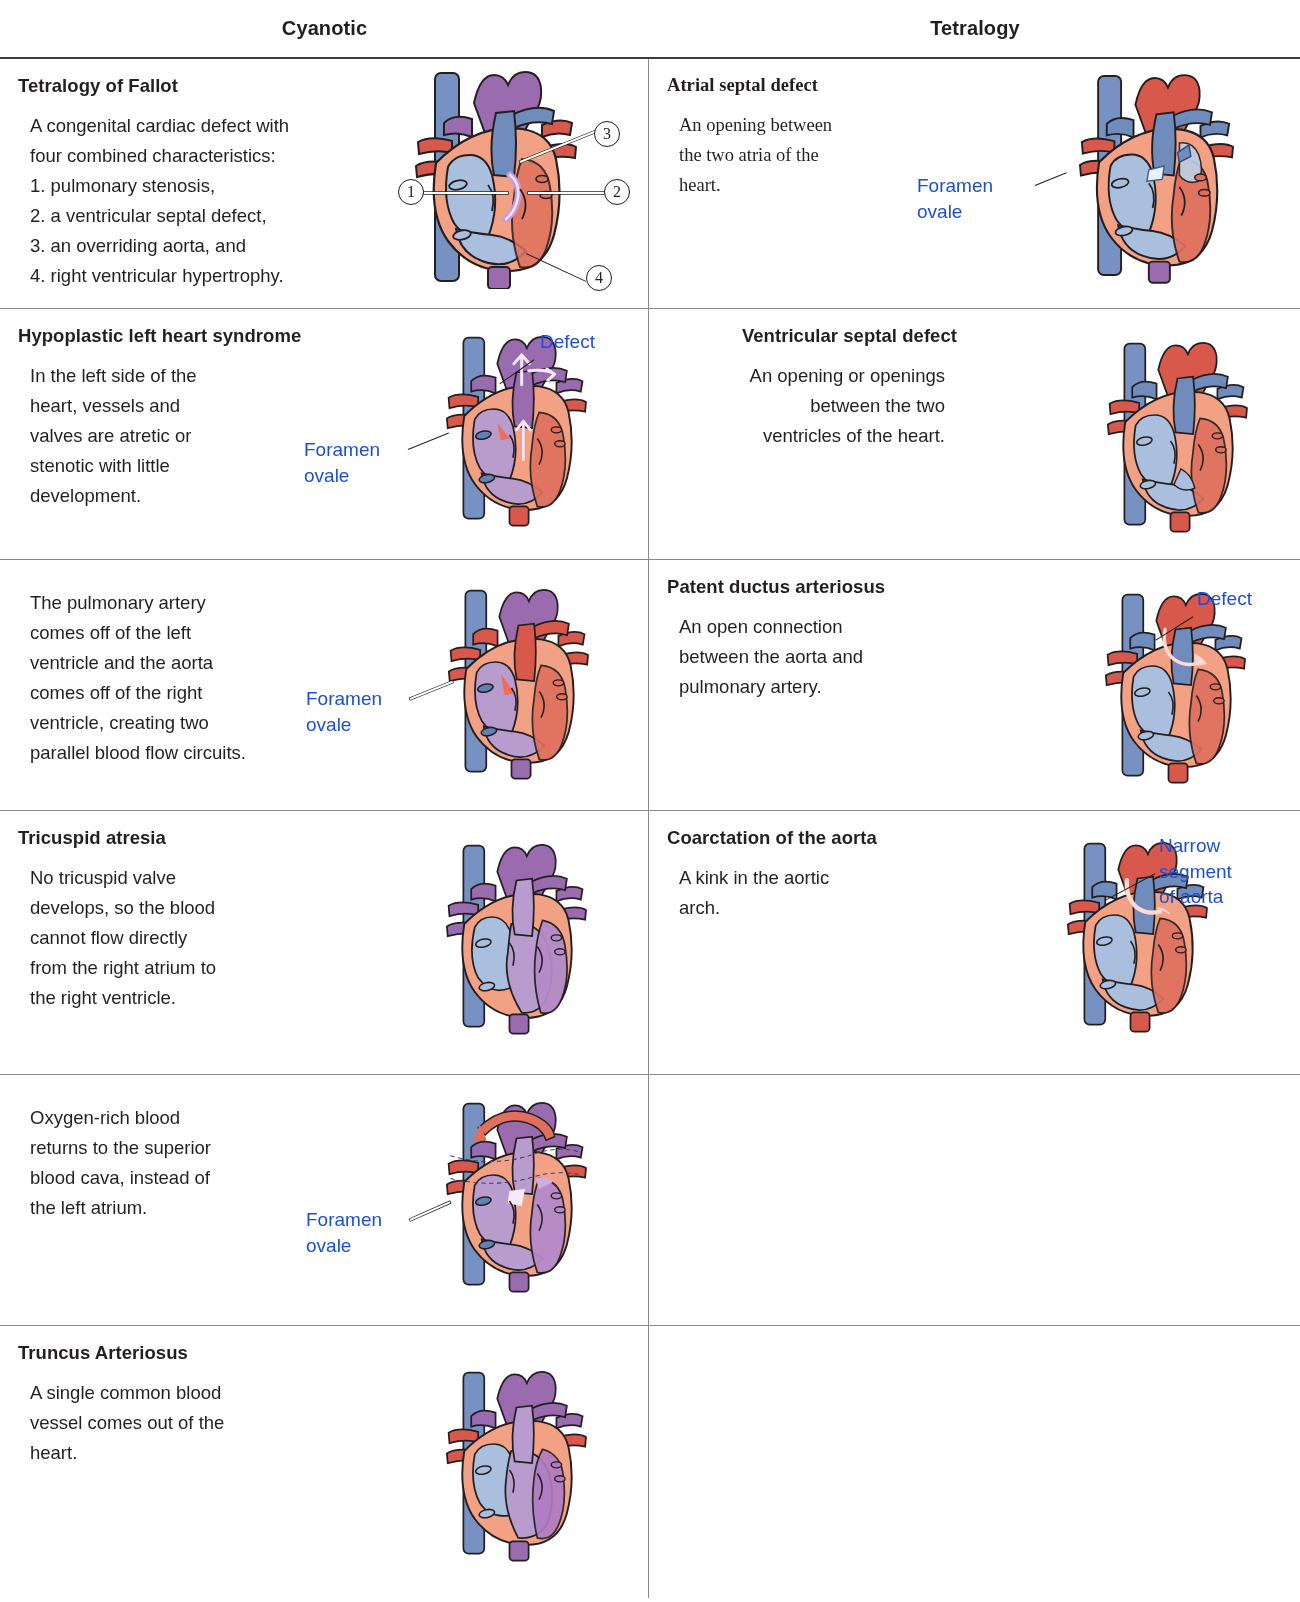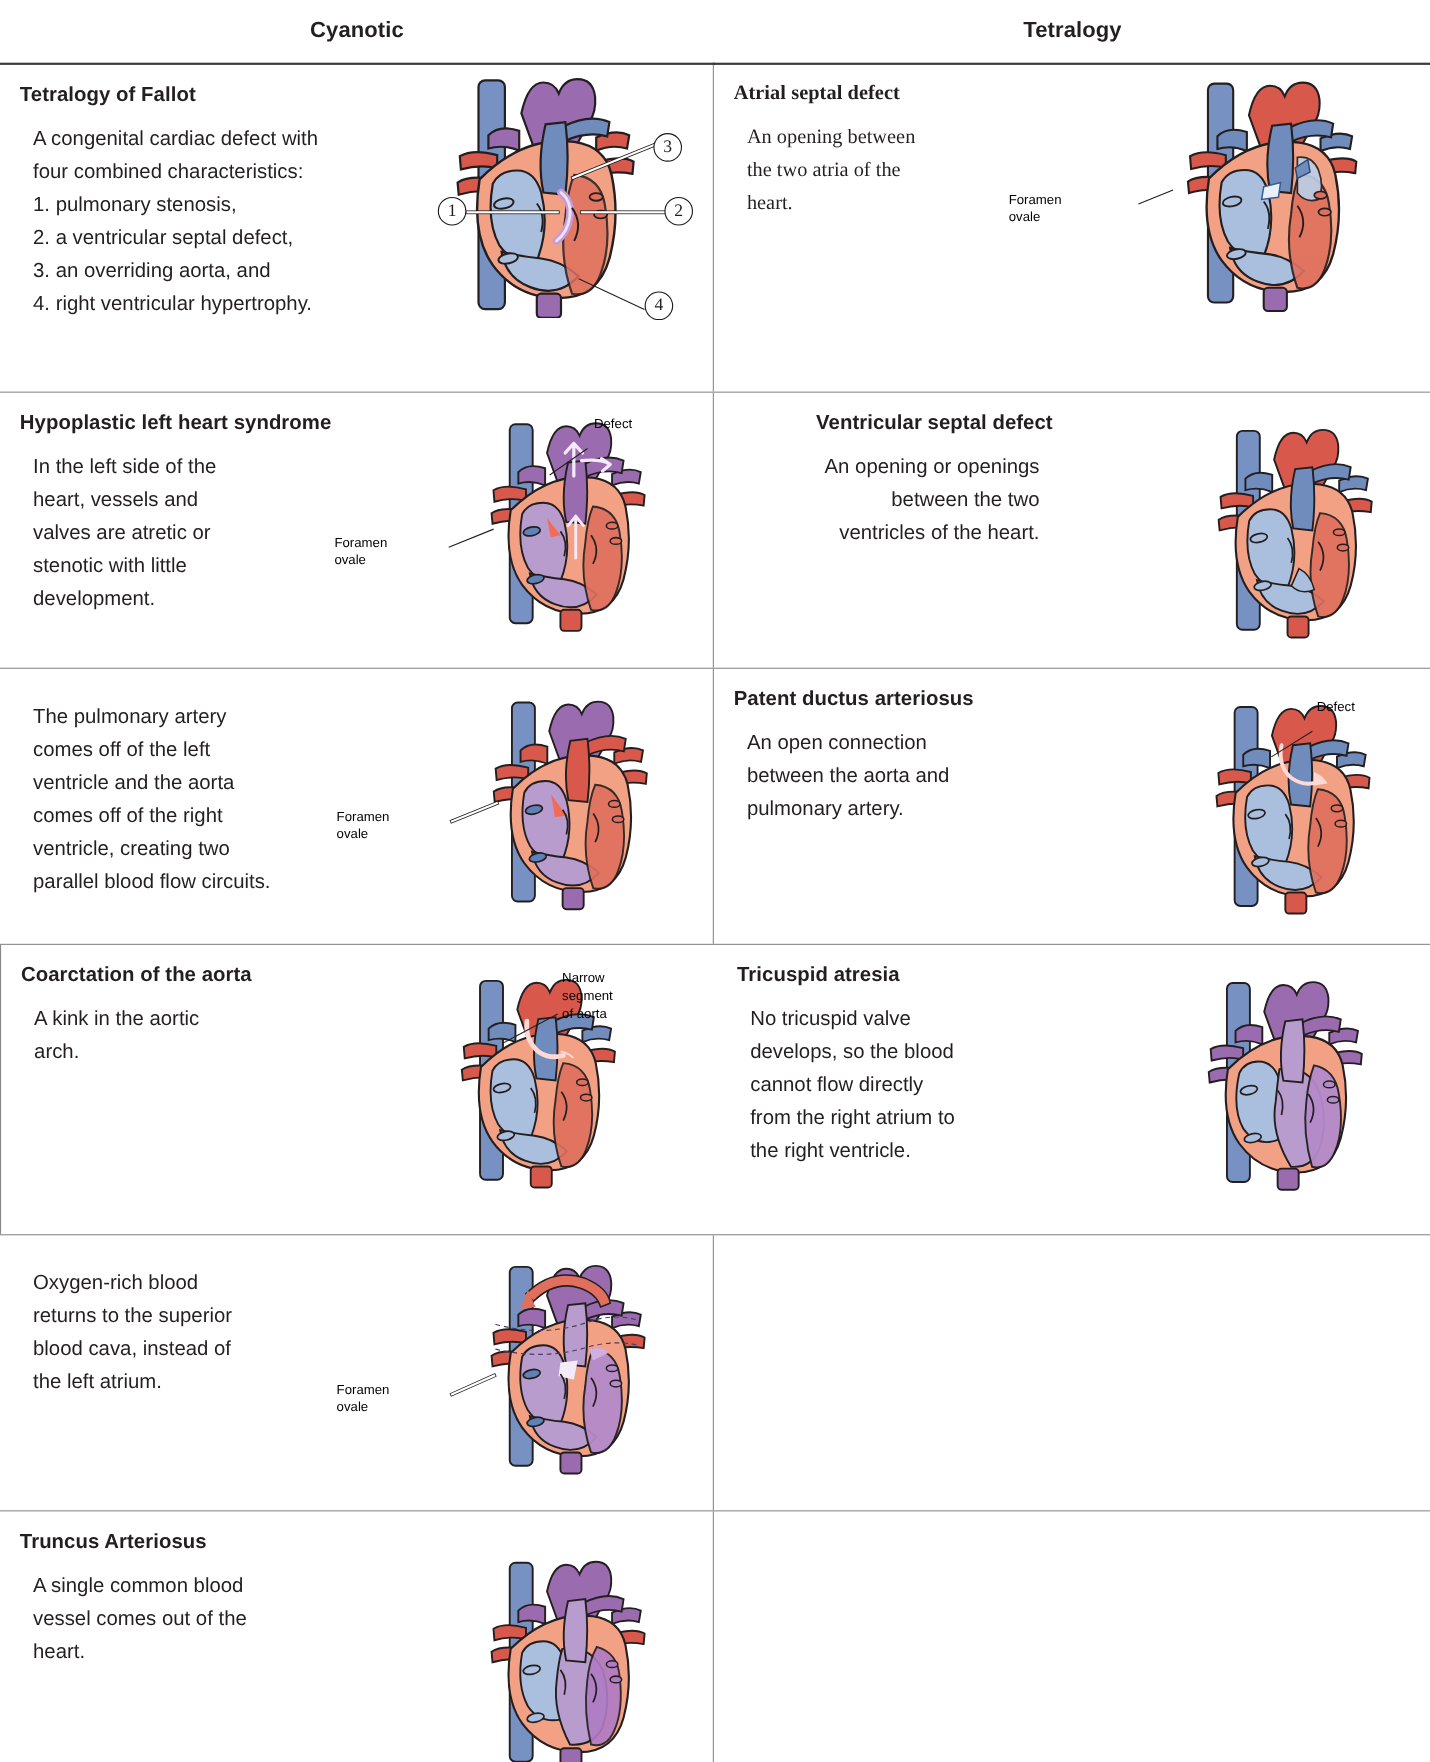--- a/index.html
+++ b/index.html
@@ -61,23 +61,23 @@
     white-space: pre-line;
   }
 
   
   .heart { position: relative; }
   .heart svg { display: block; }
 
   
   .callout {
     position: absolute;
-    font-size: 12px;
+    font-size: 19px;
     line-height: 1.35;
-    color: #000000;
+    color: #1d4ed8;
     white-space: pre-line;
   }
   .lead {
     position: absolute;
     background: #231f20;
     height: 1.3px;
     transform-origin: 0 50%;
   }
   .numbubble {
     position: absolute;
@@ -104,21 +104,21 @@
 <div class="table-wrap">
 
   <div class="thead">
     <div class="th">Cyanotic</div>
     <div class="th">Tetralogy</div>
   </div>
   <div class="hrule-top">
     <div class="vtick"></div>
   </div>
 
-  <div class="row" style="height:298px">
+  <div class="row" style="height:250px">
     <div class="cell left">
       <div class="textcol">
         <h3 class="cell-title">Tetralogy of Fallot</h3>
         <p class="cell-desc">A congenital cardiac defect with
 four combined characteristics:
 1. pulmonary stenosis,
 2. a ventricular septal defect,
 3. an overriding aorta, and
 4. right ventricular hypertrophy.</p>
       </div>
@@ -375,59 +375,20 @@
             <path d="M128 122 q10 14 2 30" fill="none" stroke="#231f20" stroke-width="1.8"></path>
           </svg>
         </div>
         <div class="lead" style="left:236px;top:40px;width:44px;transform:rotate(148deg);"></div>
         <div class="callout" style="left:240px;top:10px;">Defect</div>
       </div>
     </div>
   </div>
 
   <div class="row" style="height:264px">
-    <div class="cell right">
-      <div class="textcol" style="flex:0 0 270px;">
-        <h3 class="cell-title">Coarctation of the aorta</h3>
-        <p class="cell-desc">A kink in the aortic
-arch.</p>
-      </div>
-      <div class="figcol" style="width:340px;">
-        <div class="heart" style="position:absolute;left:110px;top:8px;">
-          <svg width="200" height="200" viewBox="0 0 230 222">
-            <rect x="43" y="6" width="24" height="208" rx="6" fill="#7792c2" stroke="#231f20" stroke-width="2"></rect>
-            <path d="M82 36 q6 -28 20 -28 q10 0 14 10 q5 -13 17 -13 q14 0 16 16 q1 14 -5 22 l-12 22 l-38 4 z" fill="#d8594c" stroke="#231f20" stroke-width="2"></path>
-            <path d="M80 52 q-18 -6 -28 4 l0 12 q14 -4 28 2 z" fill="#6f8cbc" stroke="#231f20" stroke-width="2"></path>
-            <path d="M150 58 q18 -8 30 -2 l-2 12 q-14 -4 -28 2 z" fill="#6f8cbc" stroke="#231f20" stroke-width="2"></path>
-            <path d="M152 80 q22 -6 32 0 l-1 11 q-16 -3 -31 1 z" fill="#d8594c" stroke="#231f20" stroke-width="2"></path>
-            <path d="M60 74 q-22 -6 -34 1 l1 12 q18 -5 33 -1 z" fill="#d8594c" stroke="#231f20" stroke-width="2"></path>
-            <path d="M58 96 q-24 -4 -34 3 l1 11 q18 -5 33 -2 z" fill="#d8594c" stroke="#231f20" stroke-width="2"></path>
-            <path d="M120 48 q24 -12 42 -4 l-2 13 q-18 -5 -38 4 z" fill="#6f8cbc" stroke="#231f20" stroke-width="2"></path>
-            <path d="M44 96 q-8 50 12 78 q22 30 60 30 q36 0 46 -36 q10 -38 2 -76 q-6 -26 -34 -30 q-46 -6 -86 34 z" fill="#f2a184" stroke="#231f20" stroke-width="2.2"></path>
-            <path d="M56 100 q-6 34 6 56 q12 18 34 14 q12 -30 4 -62 q-6 -20 -22 -20 q-16 0 -22 12 z" fill="#a9bfdd" stroke="#231f20" stroke-width="2"></path>
-            <path d="M64 162 q4 24 26 32 q26 10 44 -10 q-16 -14 -34 -16 q-20 -2 -36 -6 z" fill="#a9bfdd" stroke="#231f20" stroke-width="2"></path>
-            <path d="M130 92 q24 2 28 28 q6 36 -4 62 q-8 22 -26 18 q-12 -34 -6 -70 q2 -24 8 -38 z" fill="#e0705d" stroke="#231f20" stroke-width="2" opacity=".9"></path>
-            <path d="M104 46 q-8 34 -2 62 l20 2 q4 -34 0 -66 z" fill="#6f8cbc" stroke="#231f20" stroke-width="2"></path>
-            <path d="M92 48 q-2 20 12 32 q12 8 26 4" fill="none" stroke="#ffd9d4" stroke-width="5" stroke-linecap="round"></path>
-            <path d="M128 80 q8 2 12 6" fill="none" stroke="#ffd9d4" stroke-width="2" stroke-linecap="round"></path>
-            <ellipse cx="66" cy="118" rx="9" ry="4.5" fill="#a9bfdd" stroke="#231f20" stroke-width="1.8" transform="rotate(-12 66 118)"></ellipse>
-            <ellipse cx="70" cy="168" rx="9" ry="4.5" fill="#a9bfdd" stroke="#231f20" stroke-width="1.8" transform="rotate(-12 70 168)"></ellipse>
-            <ellipse cx="150" cy="112" rx="6" ry="3.5" fill="#e0705d" stroke="#231f20" stroke-width="1.6"></ellipse>
-            <ellipse cx="154" cy="128" rx="6" ry="3.5" fill="#e0705d" stroke="#231f20" stroke-width="1.6"></ellipse>
-            <rect x="96" y="200" width="22" height="22" rx="4" fill="#d8594c" stroke="#231f20" stroke-width="2"></rect>
-            <path d="M96 118 q8 10 4 26" fill="none" stroke="#231f20" stroke-width="1.8"></path>
-            <path d="M128 122 q10 14 2 30" fill="none" stroke="#231f20" stroke-width="1.8"></path>
-          </svg>
-        </div>
-        <div class="lead" style="left:218px;top:46px;width:56px;transform:rotate(152deg);"></div>
-        <div class="callout" style="left:222px;top:6px;">Narrow
-segment
-of aorta</div>
-      </div>
-    </div>
     <div class="cell left">
       <div class="textcol" style="flex:0 0 300px;">
         <h3 class="cell-title">Tricuspid atresia</h3>
         <p class="cell-desc">No tricuspid valve
 develops, so the blood
 cannot flow directly
 from the right atrium to
 the right ventricle.</p>
       </div>
       <div class="figcol" style="width:316px;">
@@ -448,20 +409,59 @@
             <path d="M104 46 q-8 34 -2 62 l20 2 q4 -34 0 -66 z" fill="#b79ccd" stroke="#231f20" stroke-width="2"></path>
             <ellipse cx="66" cy="118" rx="9" ry="4.5" fill="#a9bfdd" stroke="#231f20" stroke-width="1.8" transform="rotate(-12 66 118)"></ellipse>
             <ellipse cx="70" cy="168" rx="9" ry="4.5" fill="#a9bfdd" stroke="#231f20" stroke-width="1.8" transform="rotate(-12 70 168)"></ellipse>
             <ellipse cx="150" cy="112" rx="6" ry="3.5" fill="#b48ac9" stroke="#231f20" stroke-width="1.6"></ellipse>
             <ellipse cx="154" cy="128" rx="6" ry="3.5" fill="#b48ac9" stroke="#231f20" stroke-width="1.6"></ellipse>
             <rect x="96" y="200" width="22" height="22" rx="4" fill="#9b6bb0" stroke="#231f20" stroke-width="2"></rect>
             <path d="M96 118 q8 10 4 26" fill="none" stroke="#231f20" stroke-width="1.8"></path>
             <path d="M128 122 q10 14 2 30" fill="none" stroke="#231f20" stroke-width="1.8"></path>
           </svg>
         </div>
+      </div>
+    </div>
+    <div class="cell right">
+      <div class="textcol" style="flex:0 0 270px;">
+        <h3 class="cell-title">Coarctation of the aorta</h3>
+        <p class="cell-desc">A kink in the aortic
+arch.</p>
+      </div>
+      <div class="figcol" style="width:340px;">
+        <div class="heart" style="position:absolute;left:110px;top:8px;">
+          <svg width="200" height="200" viewBox="0 0 230 222">
+            <rect x="43" y="6" width="24" height="208" rx="6" fill="#7792c2" stroke="#231f20" stroke-width="2"></rect>
+            <path d="M82 36 q6 -28 20 -28 q10 0 14 10 q5 -13 17 -13 q14 0 16 16 q1 14 -5 22 l-12 22 l-38 4 z" fill="#d8594c" stroke="#231f20" stroke-width="2"></path>
+            <path d="M80 52 q-18 -6 -28 4 l0 12 q14 -4 28 2 z" fill="#6f8cbc" stroke="#231f20" stroke-width="2"></path>
+            <path d="M150 58 q18 -8 30 -2 l-2 12 q-14 -4 -28 2 z" fill="#6f8cbc" stroke="#231f20" stroke-width="2"></path>
+            <path d="M152 80 q22 -6 32 0 l-1 11 q-16 -3 -31 1 z" fill="#d8594c" stroke="#231f20" stroke-width="2"></path>
+            <path d="M60 74 q-22 -6 -34 1 l1 12 q18 -5 33 -1 z" fill="#d8594c" stroke="#231f20" stroke-width="2"></path>
+            <path d="M58 96 q-24 -4 -34 3 l1 11 q18 -5 33 -2 z" fill="#d8594c" stroke="#231f20" stroke-width="2"></path>
+            <path d="M120 48 q24 -12 42 -4 l-2 13 q-18 -5 -38 4 z" fill="#6f8cbc" stroke="#231f20" stroke-width="2"></path>
+            <path d="M44 96 q-8 50 12 78 q22 30 60 30 q36 0 46 -36 q10 -38 2 -76 q-6 -26 -34 -30 q-46 -6 -86 34 z" fill="#f2a184" stroke="#231f20" stroke-width="2.2"></path>
+            <path d="M56 100 q-6 34 6 56 q12 18 34 14 q12 -30 4 -62 q-6 -20 -22 -20 q-16 0 -22 12 z" fill="#a9bfdd" stroke="#231f20" stroke-width="2"></path>
+            <path d="M64 162 q4 24 26 32 q26 10 44 -10 q-16 -14 -34 -16 q-20 -2 -36 -6 z" fill="#a9bfdd" stroke="#231f20" stroke-width="2"></path>
+            <path d="M130 92 q24 2 28 28 q6 36 -4 62 q-8 22 -26 18 q-12 -34 -6 -70 q2 -24 8 -38 z" fill="#e0705d" stroke="#231f20" stroke-width="2" opacity=".9"></path>
+            <path d="M104 46 q-8 34 -2 62 l20 2 q4 -34 0 -66 z" fill="#6f8cbc" stroke="#231f20" stroke-width="2"></path>
+            <path d="M92 48 q-2 20 12 32 q12 8 26 4" fill="none" stroke="#ffd9d4" stroke-width="5" stroke-linecap="round"></path>
+            <path d="M128 80 q8 2 12 6" fill="none" stroke="#ffd9d4" stroke-width="2" stroke-linecap="round"></path>
+            <ellipse cx="66" cy="118" rx="9" ry="4.5" fill="#a9bfdd" stroke="#231f20" stroke-width="1.8" transform="rotate(-12 66 118)"></ellipse>
+            <ellipse cx="70" cy="168" rx="9" ry="4.5" fill="#a9bfdd" stroke="#231f20" stroke-width="1.8" transform="rotate(-12 70 168)"></ellipse>
+            <ellipse cx="150" cy="112" rx="6" ry="3.5" fill="#e0705d" stroke="#231f20" stroke-width="1.6"></ellipse>
+            <ellipse cx="154" cy="128" rx="6" ry="3.5" fill="#e0705d" stroke="#231f20" stroke-width="1.6"></ellipse>
+            <rect x="96" y="200" width="22" height="22" rx="4" fill="#d8594c" stroke="#231f20" stroke-width="2"></rect>
+            <path d="M96 118 q8 10 4 26" fill="none" stroke="#231f20" stroke-width="1.8"></path>
+            <path d="M128 122 q10 14 2 30" fill="none" stroke="#231f20" stroke-width="1.8"></path>
+          </svg>
+        </div>
+        <div class="lead" style="left:218px;top:46px;width:56px;transform:rotate(152deg);"></div>
+        <div class="callout" style="left:222px;top:6px;">Narrow
+segment
+of aorta</div>
       </div>
     </div>
   </div>
 
   <div class="row" style="height:251px">
     <div class="cell left">
       <div class="textcol" style="flex:0 0 300px;">
         <p class="cell-desc">Oxygen-rich blood
 returns to the superior
 blood cava, instead of

